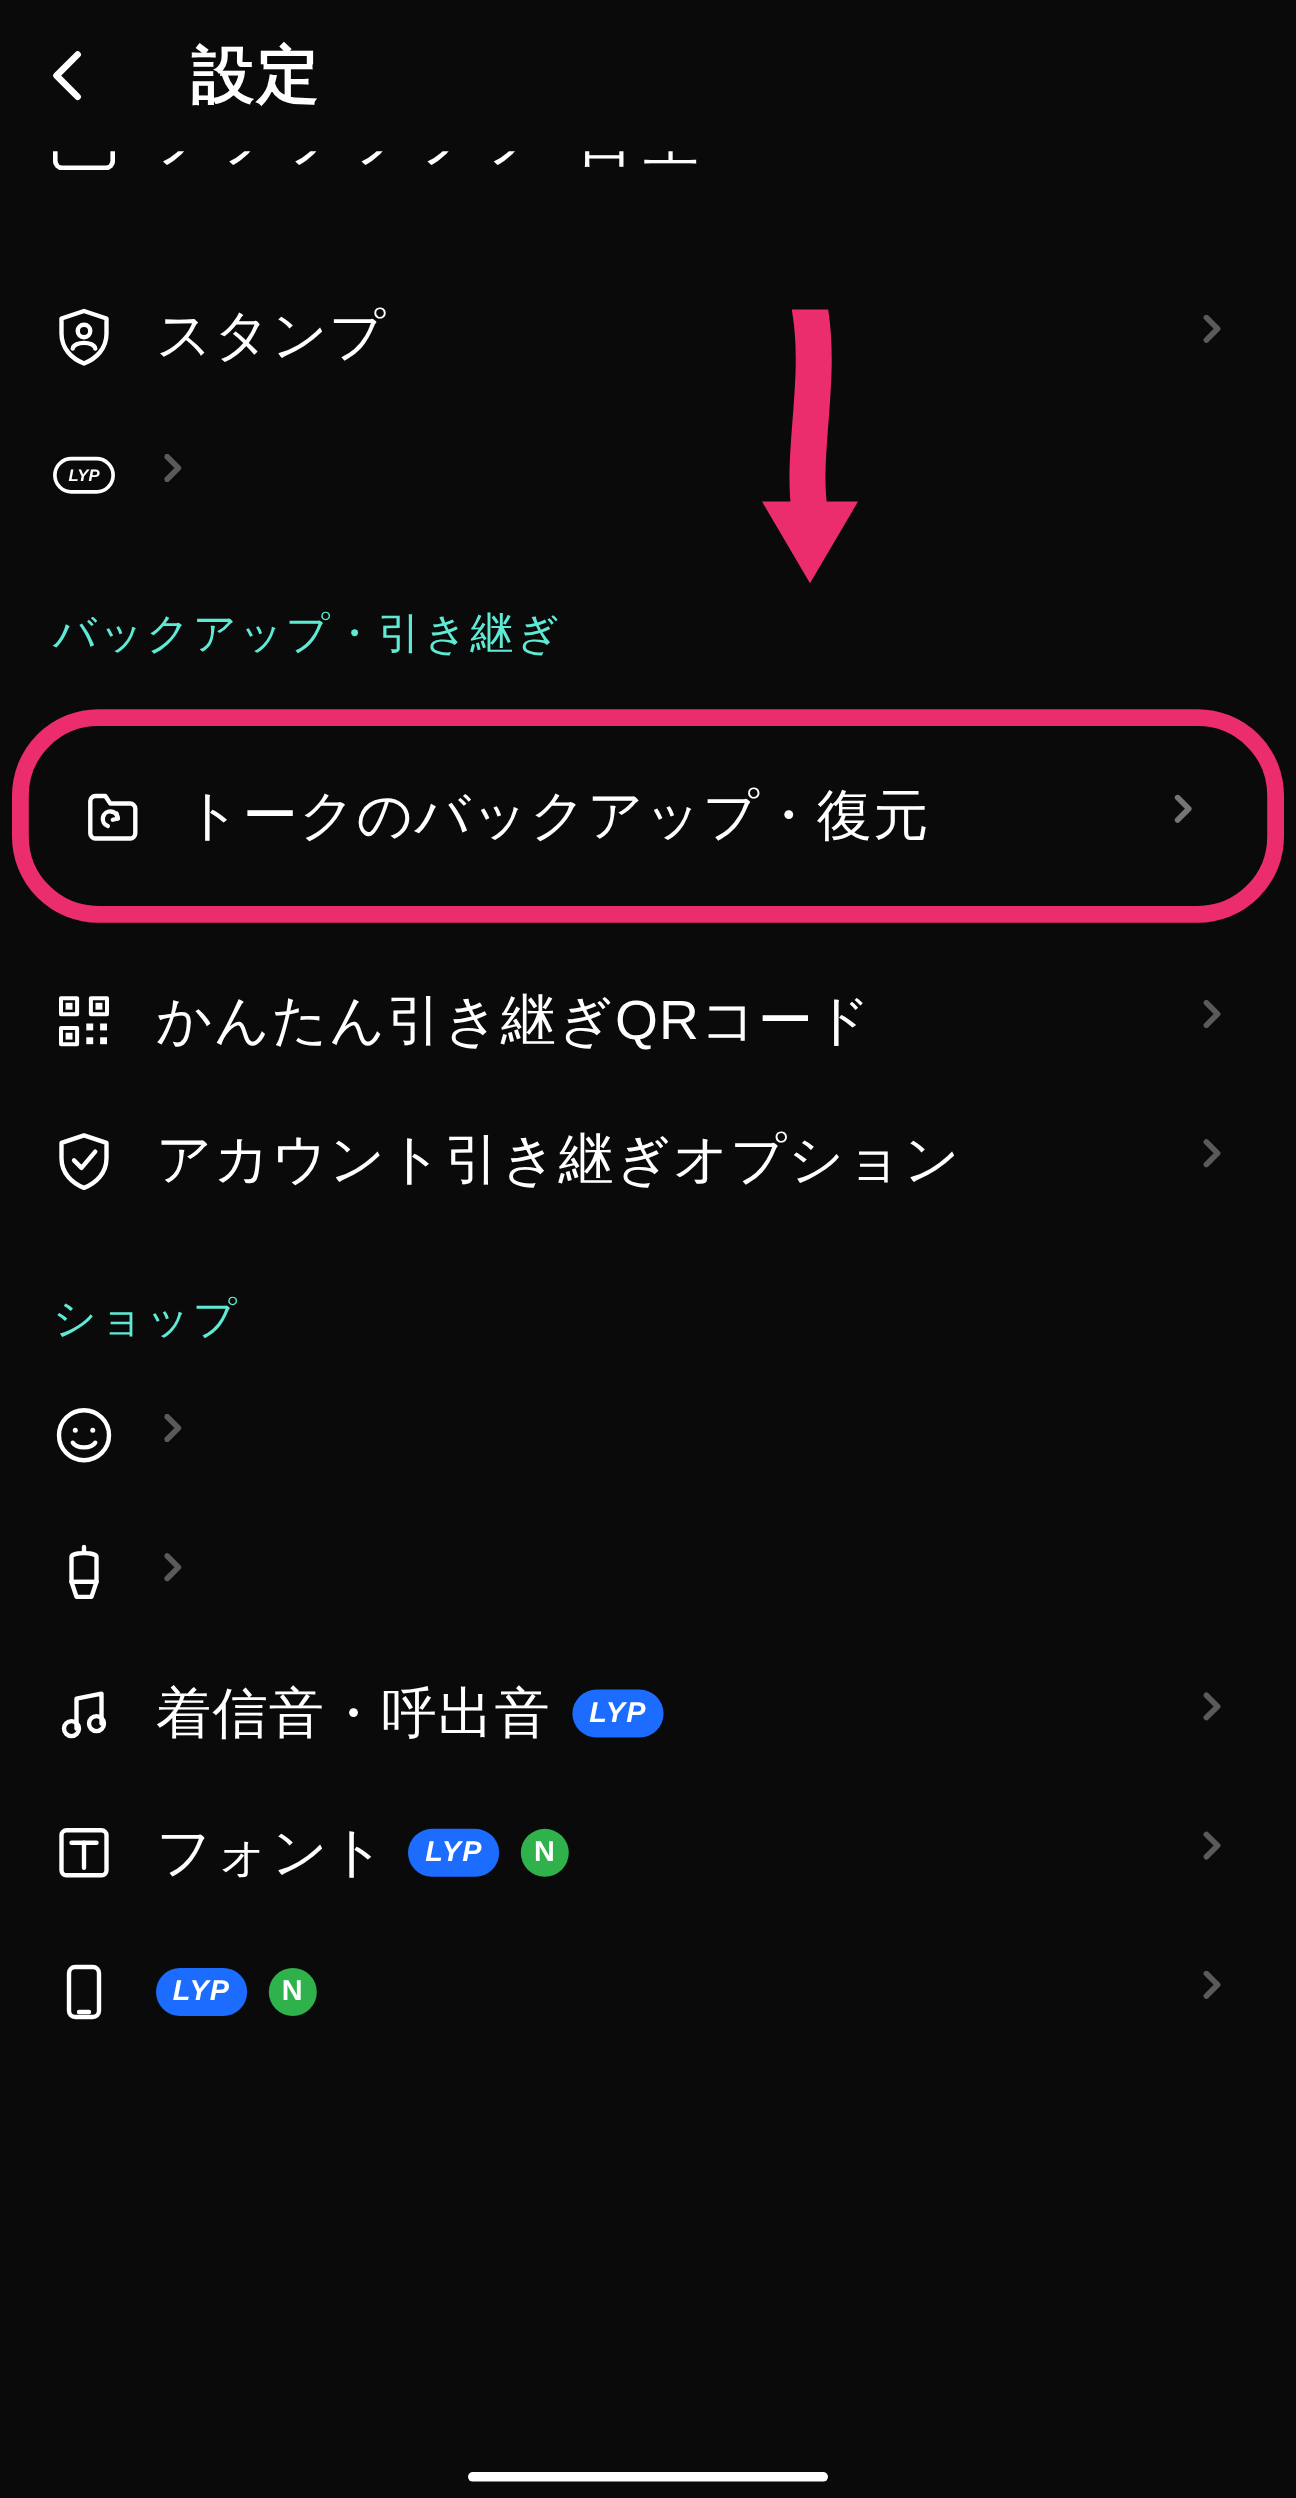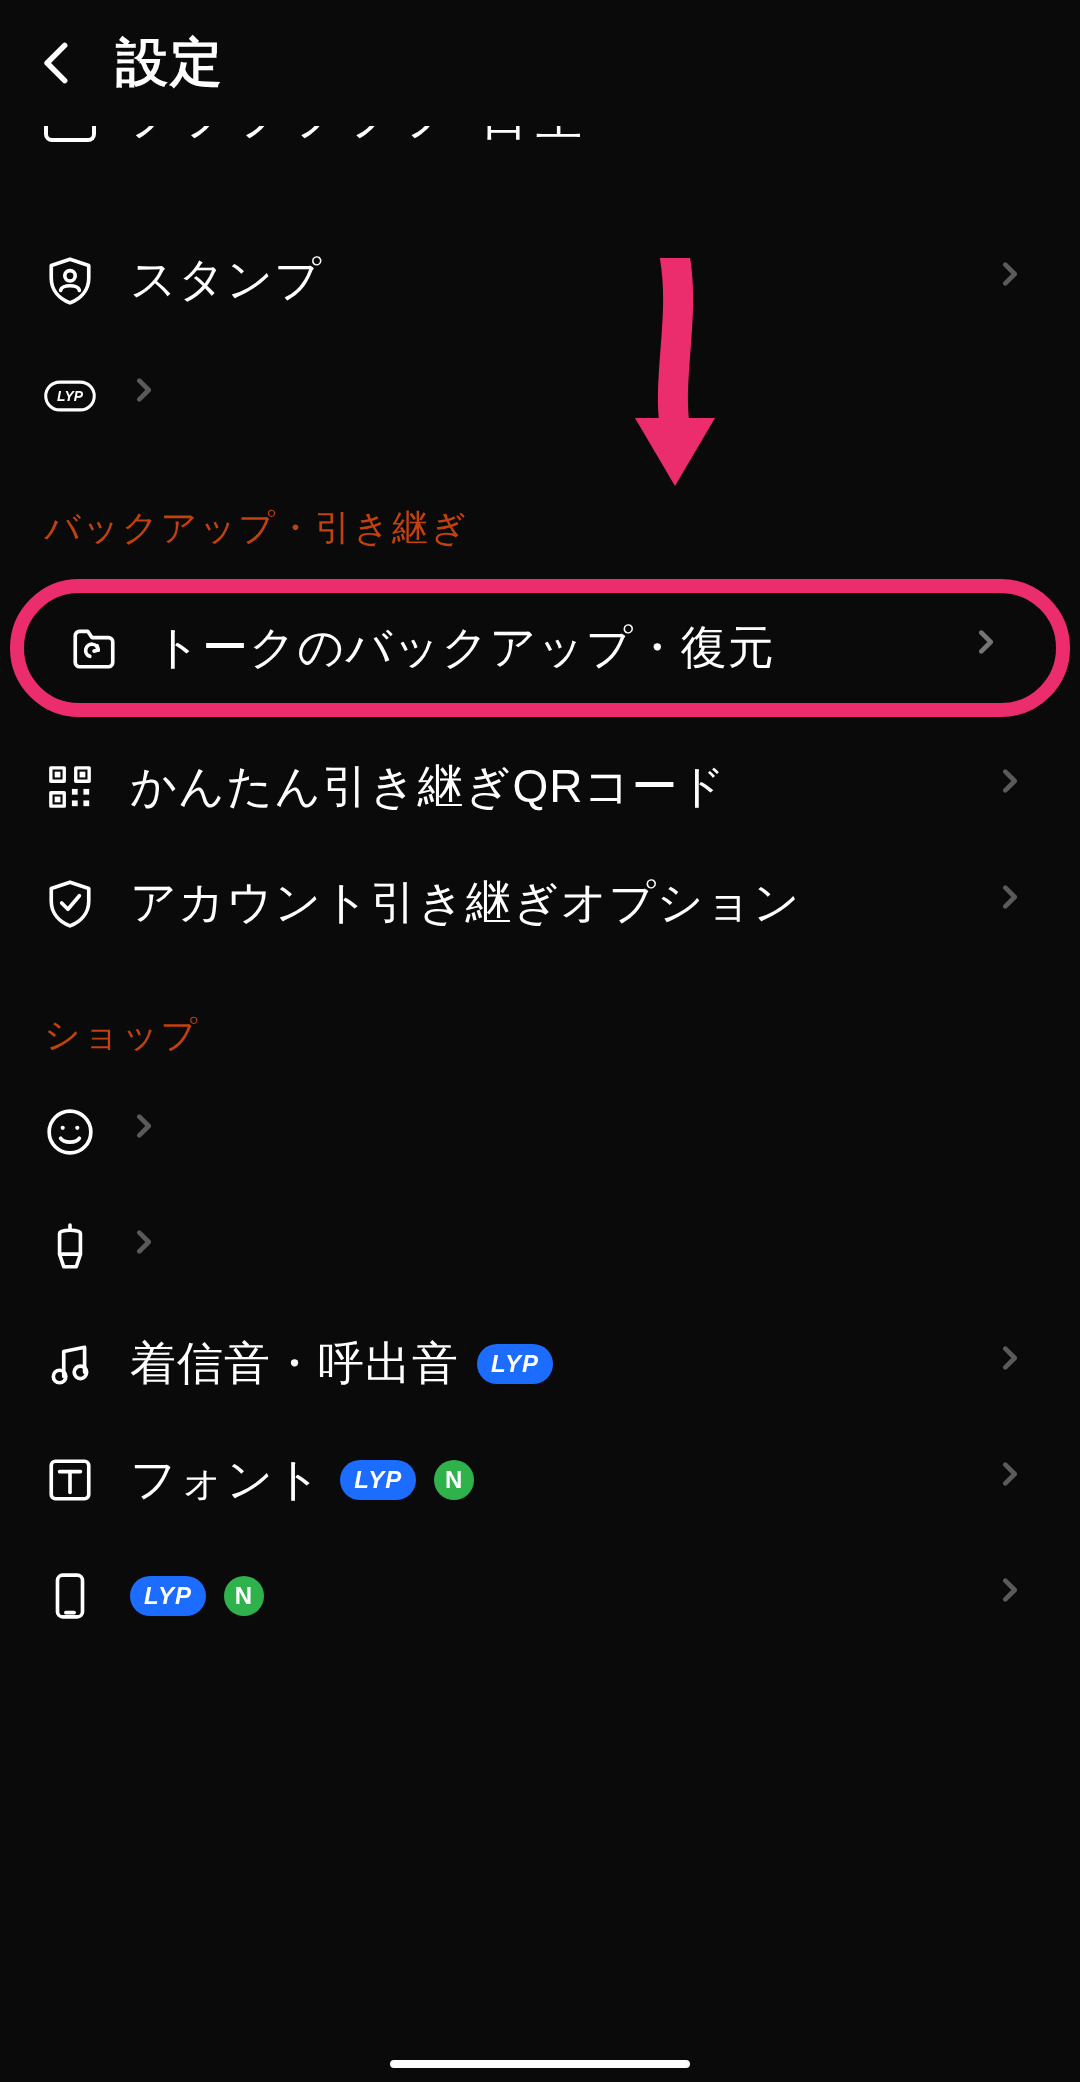--- a/index.html
+++ b/index.html
@@ -24,20 +24,21 @@
     width: 58px;
     height: 58px;
     display: flex;
     align-items: center;
     justify-content: center;
   }
   .header-title {
     font-size: 52px;
     font-weight: 600;
     letter-spacing: 2px;
+    margin-left: 44px;
   }
 
   
   .partial-row {
     height: 70px;
     overflow: hidden;
     display: flex;
     align-items: flex-start;
     padding: 0 44px;
     gap: 34px;
@@ -89,30 +90,30 @@
     flex: none;
     width: 40px;
     height: 40px;
     opacity: 0.45;
   }
 
   
   .section-h {
     padding: 50px 44px 14px 44px;
     font-size: 36px;
-    color: #c2410c;
+    color: #5eead4;
     letter-spacing: 2px;
   }
 
   
   .highlight-wrap {
-    margin: 12px 10px;
+    margin: 24px 10px;
     border: 14px solid #ec2d6d;
     border-radius: 72px;
-    padding: 0 0;
+    padding: 20px 0;
   }
   .highlight-wrap .row { height: 110px; }
   .highlight-wrap .row .chev{ opacity:0.6;}
   .highlight-wrap .row .label{ font-size:46px;}
 
   
   .arrow-ann {
     position: absolute;
     left: 625px;
     top: 258px;

